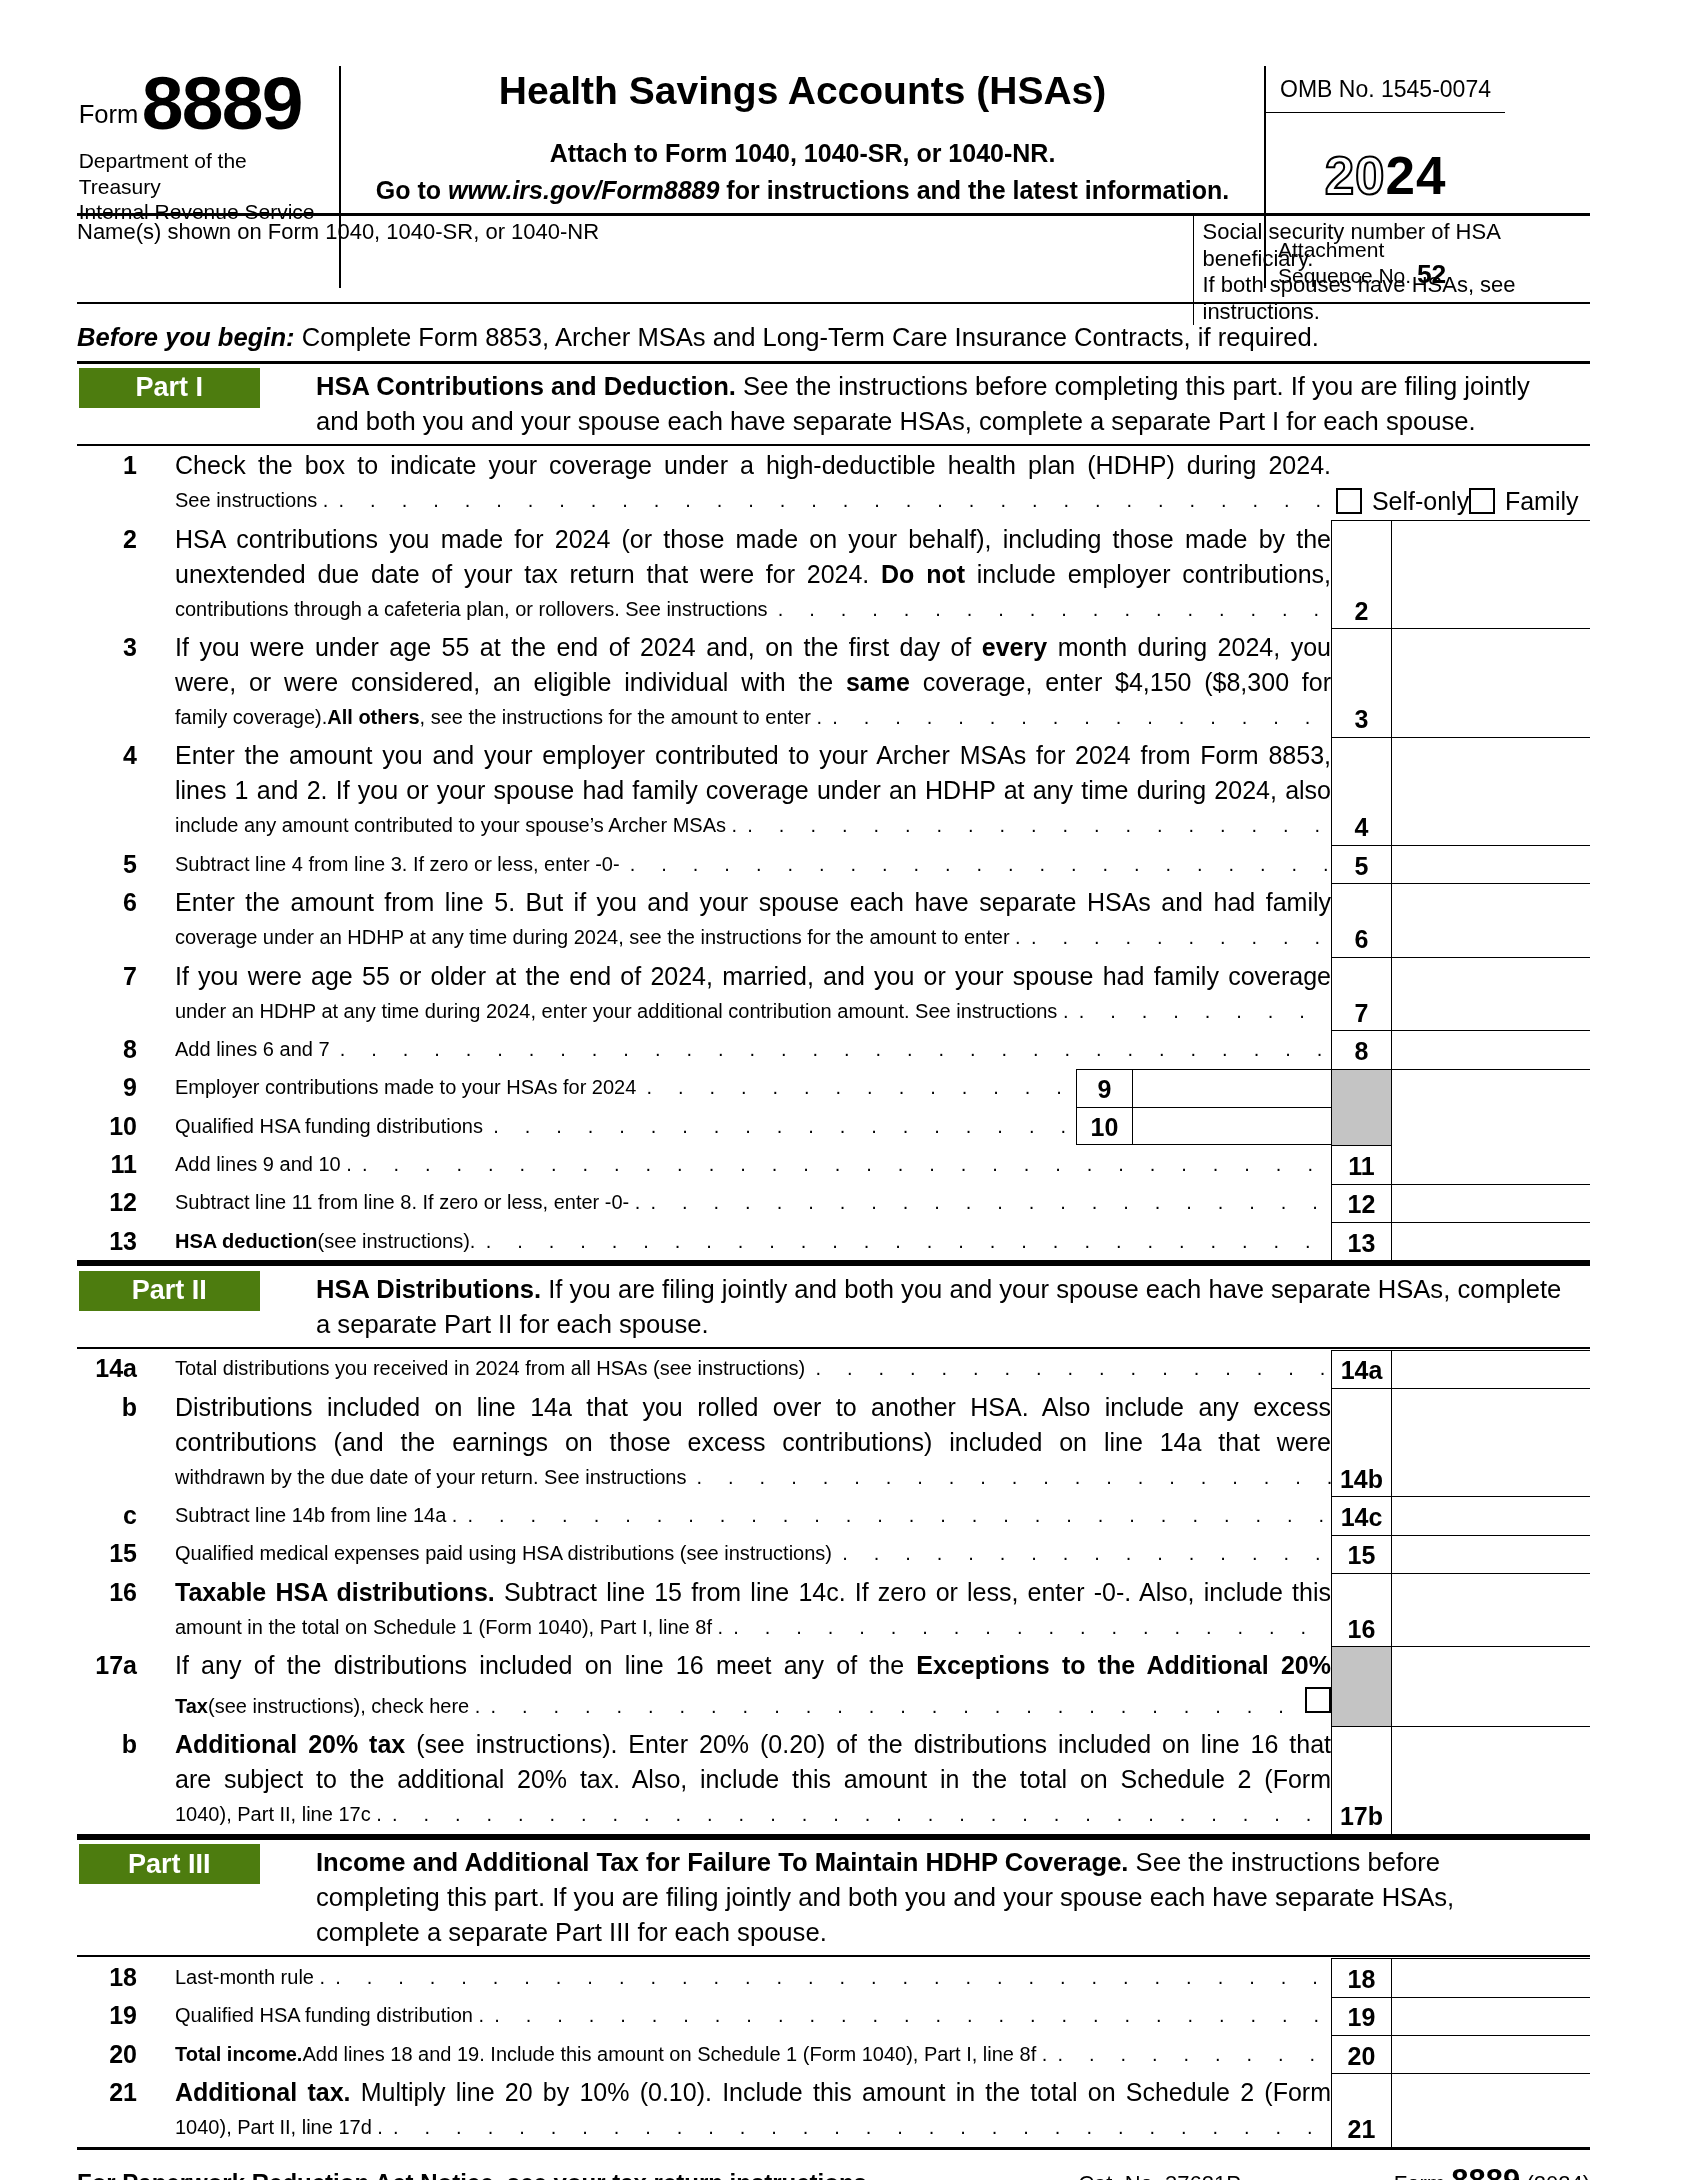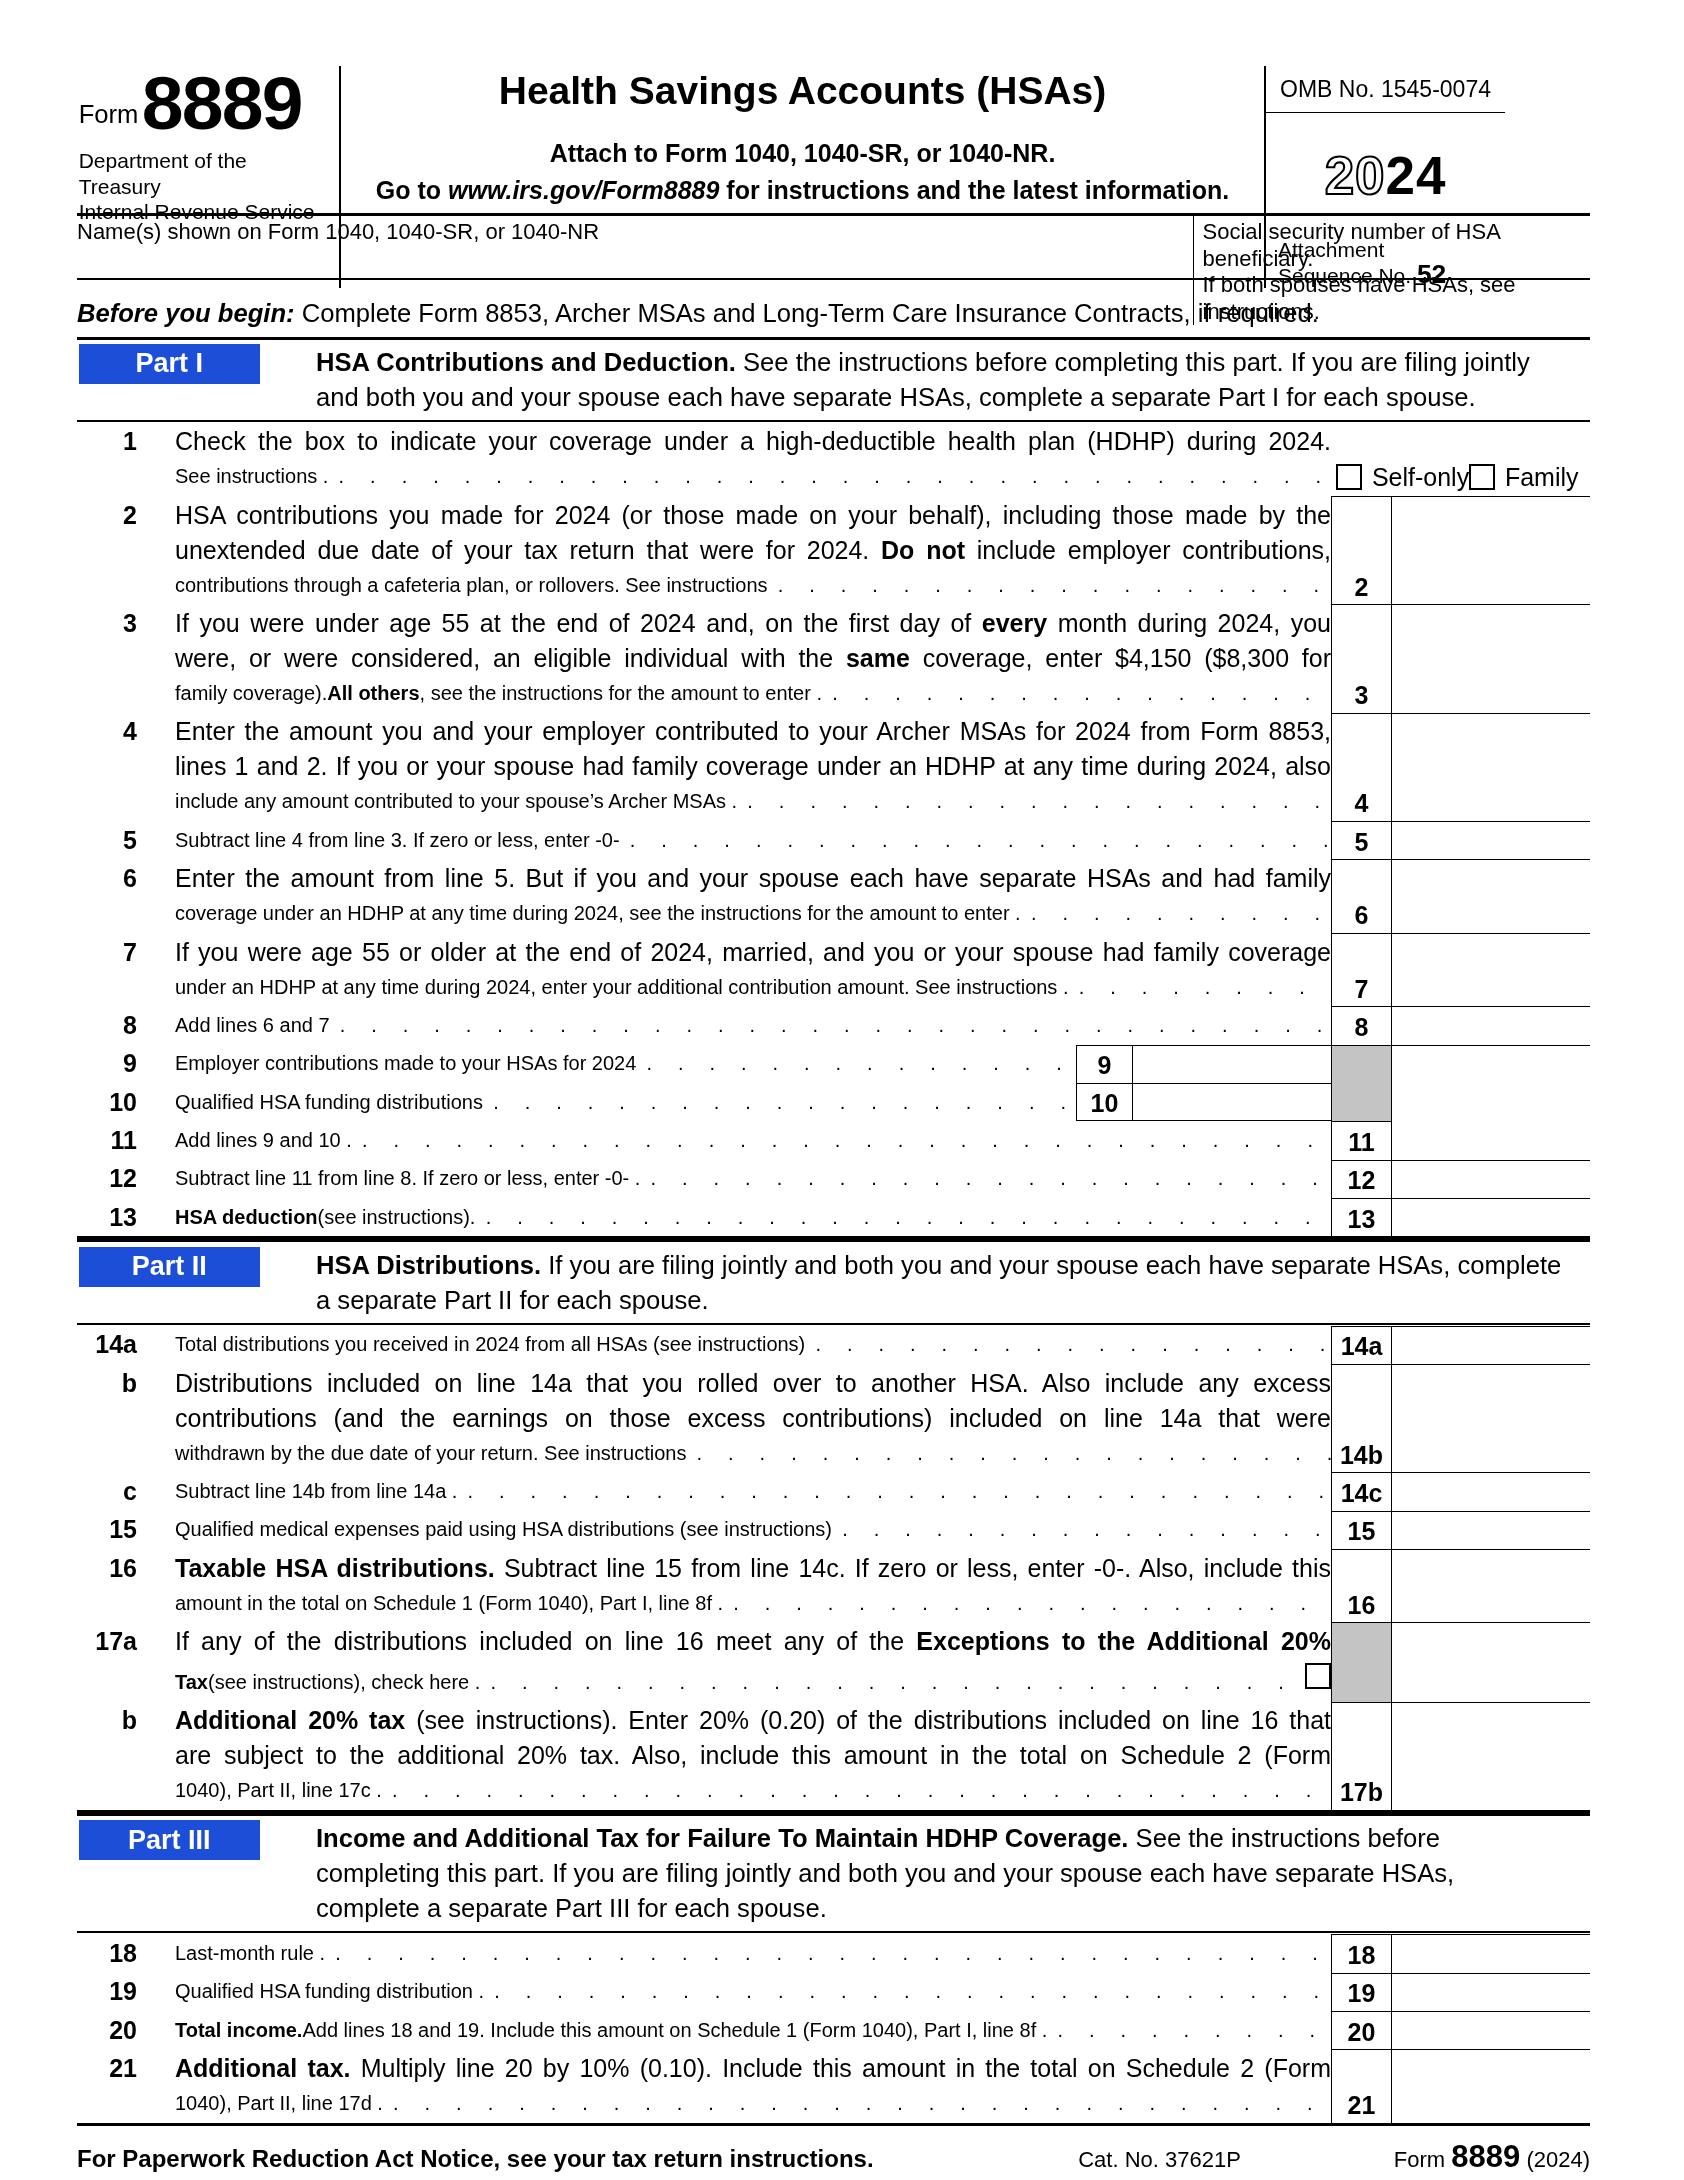--- a/index.html
+++ b/index.html
@@ -23,30 +23,30 @@
   .goto{font-size:25px;font-weight:700;margin-top:8.5px;}
   .goto i{font-style:italic;}
   .hdr-right{border-left:2.1px solid #000;display:flex;flex-direction:column;gap:32px;}
   .omb{font-size:23px;text-align:center;padding:10.2px 0 8.5px 0;border-bottom:1.7px solid #000;}
   .year{text-align:center;font-size:53px;line-height:55px;margin-top:3.4px;}
   .year .y1{color:#fff;-webkit-text-stroke:2.1px #000;font-weight:700;letter-spacing:0.9px;}
   .year .y2{font-weight:800;letter-spacing:0.9px;}
   .attseq{font-size:21px;line-height:25px;padding-left:12px;margin-top:1.7px;}
   .attseq .seqno{font-weight:700;font-size:26.4px;text-align:right;}
   
-  .namerow{display:grid;grid-template-columns:1116px 1fr;border-bottom:2.6px solid #000;height:64px;}
+  .namerow{display:grid;grid-template-columns:1116px 1fr;border-bottom:2.6px solid #000;height:88px;}
   .namecell{font-size:22px;padding-top:3.4px;}
   .ssncell{border-left:1.7px solid #000;font-size:22px;line-height:26.4px;padding:3.4px 0 0 8.5px;}
   
   .before{font-size:25.6px;margin-top:19px;padding-bottom:8.5px;}
   .before .byb{font-weight:700;font-style:italic;}
   
   .psec{border-top:3px solid #000;}
   .part-head{position:relative;padding:5.1px 0 5.1px 239px;border-bottom:2.1px solid #000;min-height:43px;}
-  .pbar{position:absolute;left:1.7px;top:4.3px;width:181px;height:40px;background:#1d4ed8;color:#fff;
+  .pbar{position:absolute;left:1.7px;top:4.3px;width:181px;height:40px;background:#4d7c0f;color:#fff;
         font-weight:700;font-size:27px;display:flex;align-items:center;justify-content:center;}
   .ph-ln{font-size:25.6px;line-height:35px;}
   .rows{padding-top:0.9px;}
   .frow{display:grid;grid-template-columns:60px 38px 1fr 60px 199px;}
   .frow.inner{grid-template-columns:60px 38px 1fr 56px 199px 60px 199px;}
   .numc{font-weight:700;font-size:25px;text-align:right;padding-top:1.7px;line-height:35px;}
   .txtc{padding:1.7px 0;min-width:0;}
   .ln{font-size:25px;line-height:35px;overflow:hidden;}
   .jst{text-align:justify;text-align-last:justify;}
   .lnl{display:flex;align-items:baseline;font-size:20px;line-height:35px;}

